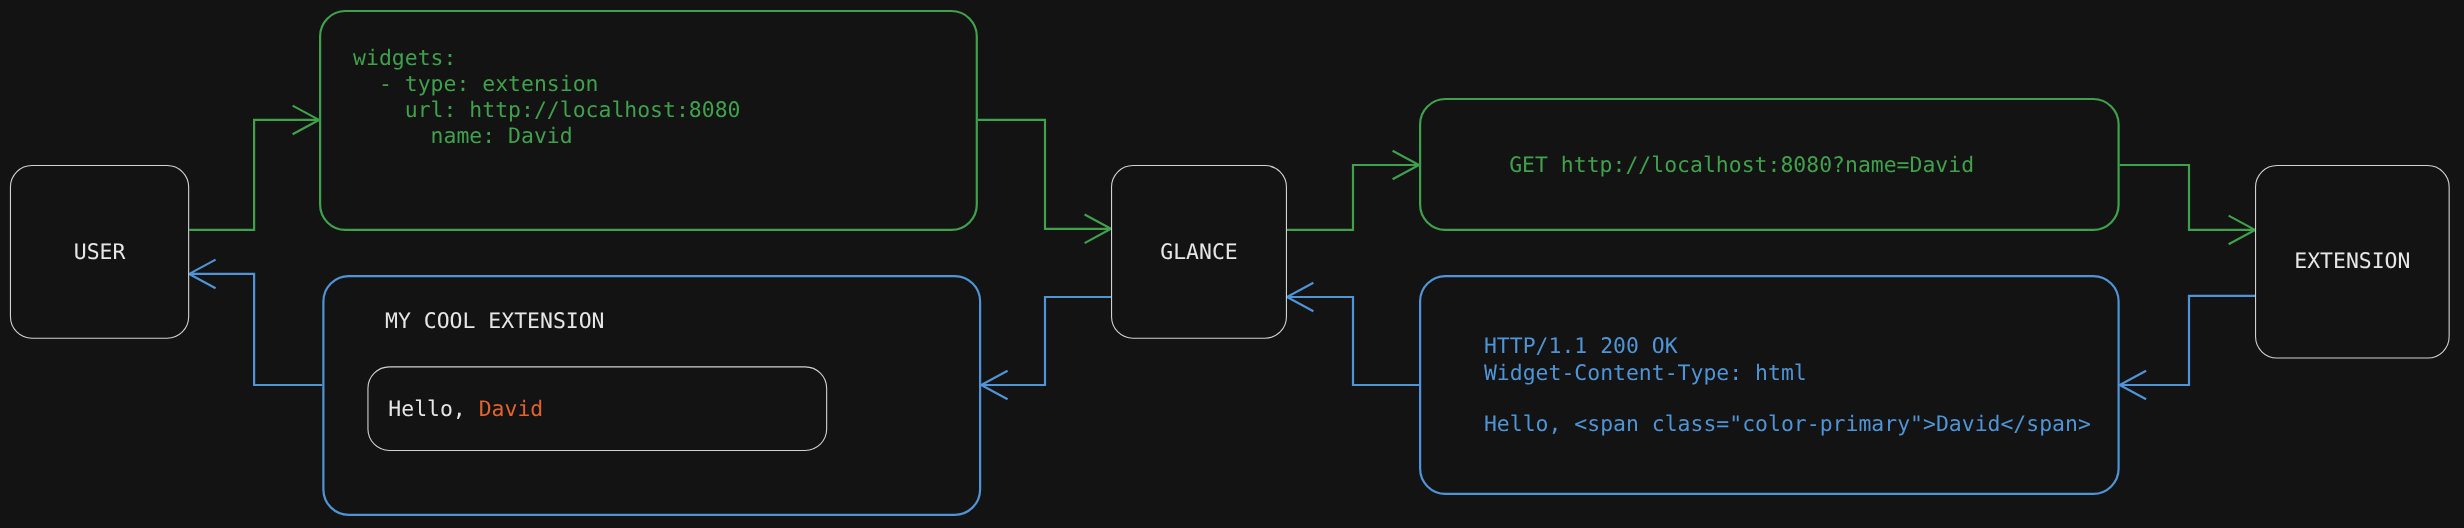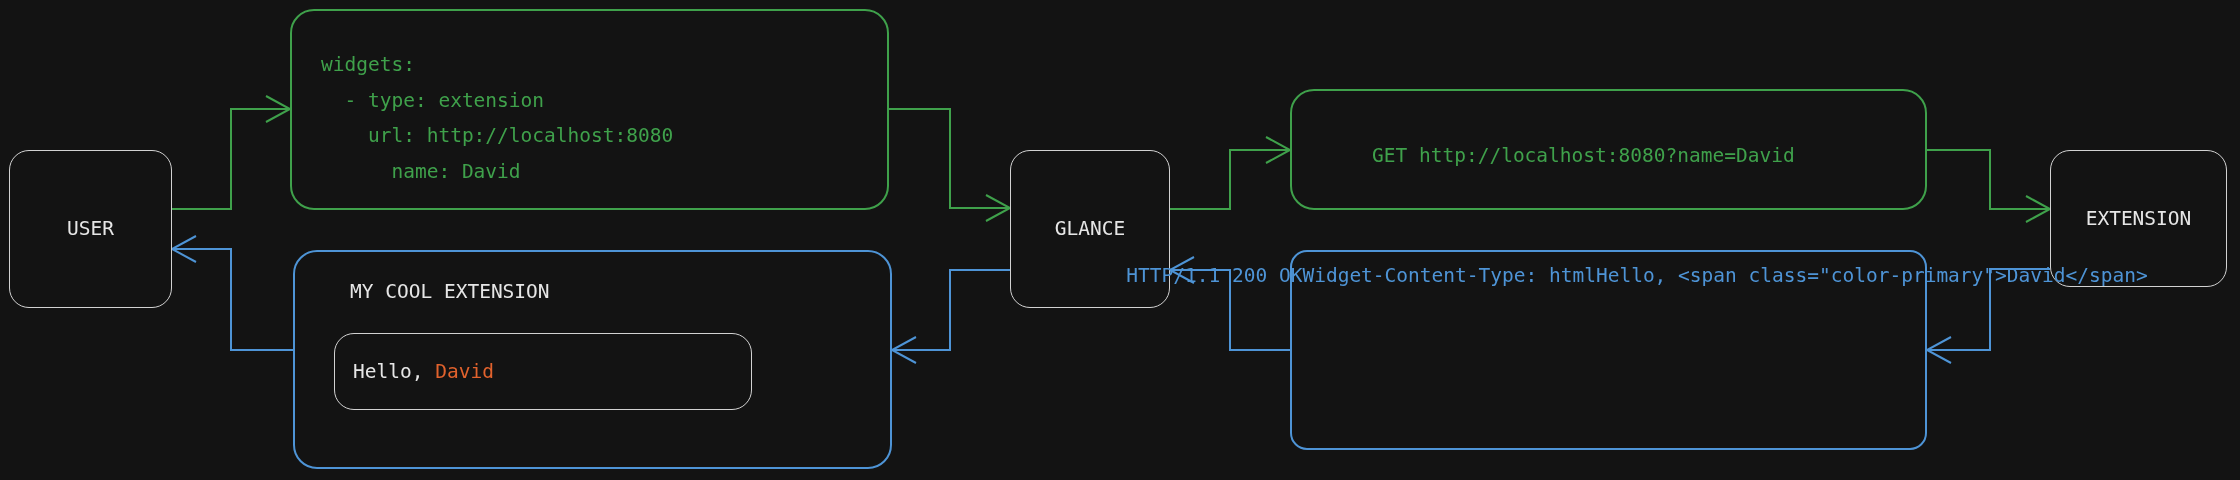--- a/index.html
+++ b/index.html
@@ -42,44 +42,43 @@
     border: 1.5px solid var(--node-border);
     border-radius: 20px;
     display: flex;
     align-items: center;
     justify-content: center;
     color: var(--text-primary);
     background: var(--background);
   }
   .node-user      { left: 9px;    top: 150px; width: 163px; height: 158px; align-items: center; }
   .node-glance    { left: 1010px; top: 150px; width: 160px; height: 158px; }
-  .node-extension { left: 2050px; top: 150px; width: 177px; height: 137px; }
+  .node-extension { left: 2050px; top: 150px; width: 177px; height: 176px; }
 
   .codebox {
     position: absolute;
     border-radius: 24px;
     background: var(--background);
   }
   .codebox.green { border: 2px solid var(--request-green); color: var(--request-green); }
   .codebox.blue  { border: 2px solid var(--response-blue); color: var(--response-blue); }
 
   .box-config {
     left: 290px; top: 9px; width: 599px; height: 201px;
     padding: 30px 20px 0 29px;
   }
   .box-request {
     left: 1290px; top: 89px; width: 637px; height: 121px;
     display: flex; align-items: center;
     padding-left: 80px;
   }
   .box-response {
     left: 1290px; top: 250px; width: 637px; height: 200px;
-    display: flex; flex-direction: row; justify-content: center;
+    display: flex; flex-direction: column; justify-content: center;
     padding-left: 57px;
-    border-radius: 17px;
   }
   .box-widget {
     left: 293px; top: 250px; width: 599px; height: 219px;
     border: 2px solid var(--response-blue);
     border-radius: 24px;
     position: absolute;
     background: var(--background);
     color: var(--text-primary);
   }
   .widget-title {
@@ -96,21 +95,20 @@
     display: flex;
     align-items: center;
     padding-left: 18px;
     white-space: pre;
   }
   .greeting-name { color: var(--accent-orange); }
 
   .code-line {
     white-space: pre;
     min-height: 23.5px;
-    margin-top: 12px;
   }
 </style>
 </head>
 <body>
 
 <div class="stage">
 
   <svg class="wires" viewBox="0 0 2240 480" aria-hidden="true">
 
     <path class="wire-green" d="M172 209 H231 V109 H290 M266 96 L290 109 L266 122"></path>

